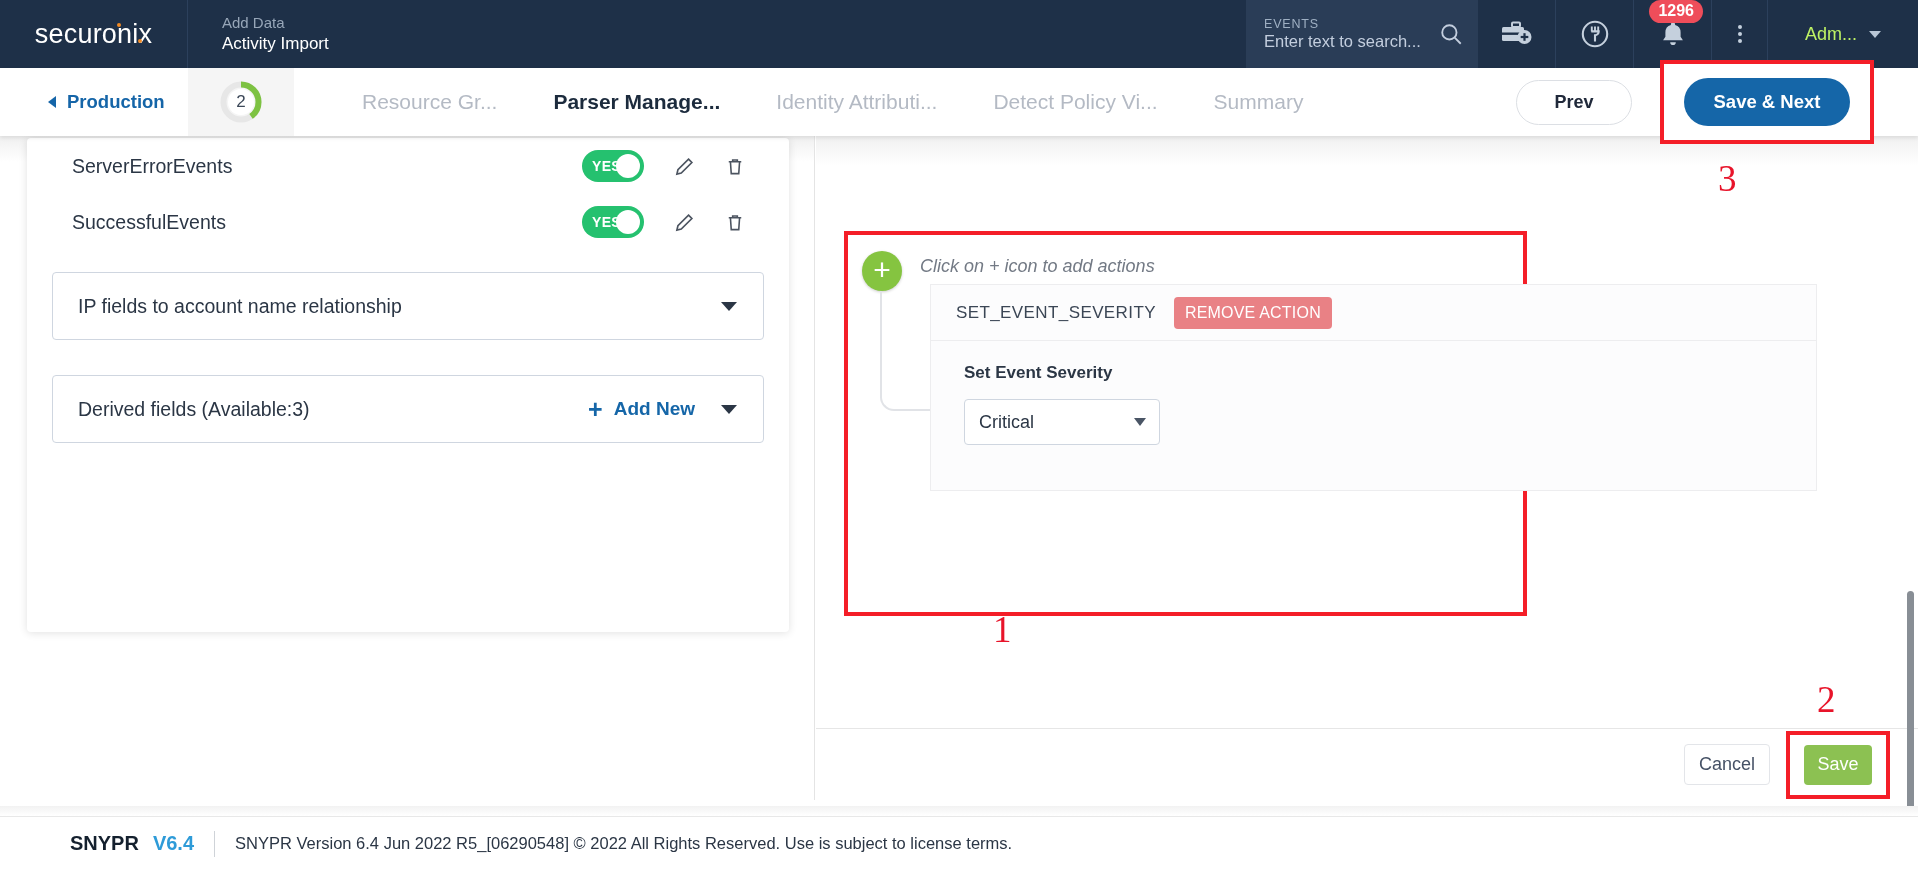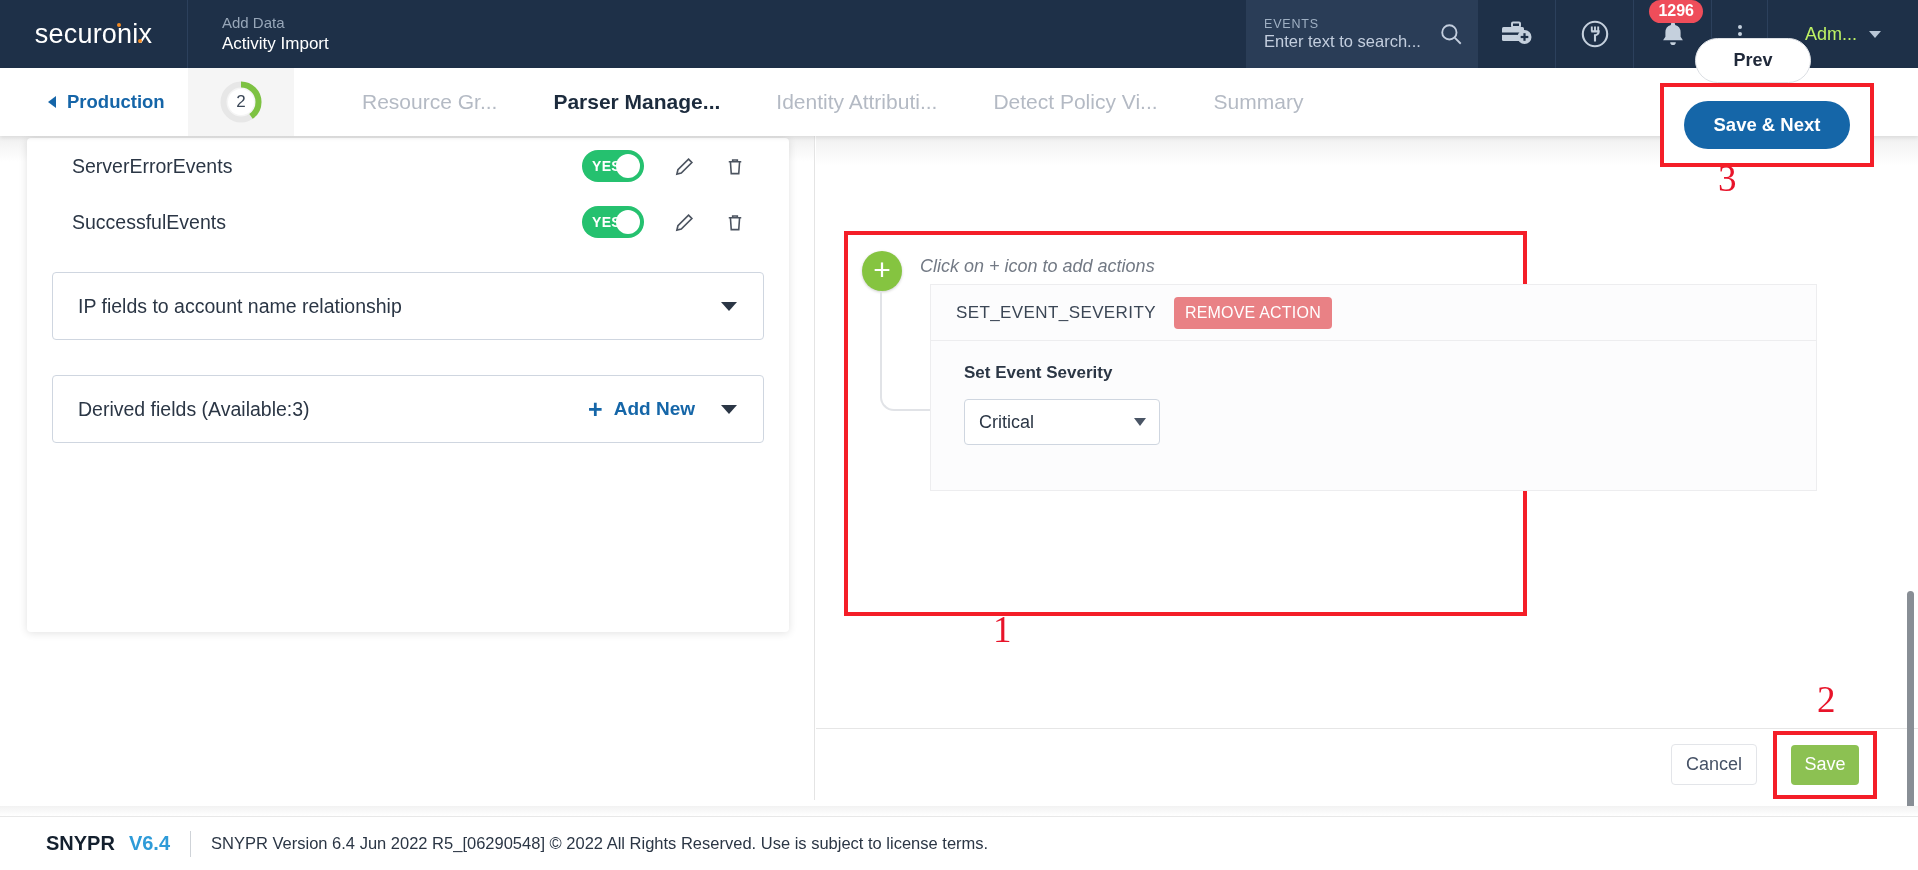--- a/index.html
+++ b/index.html
@@ -108,21 +108,20 @@
   }
   .steps { display: flex; align-items: center; gap: 0; padding-left: 40px; }
   .step {
     font-size: 21px; color: #b4bac4; padding: 0 28px; cursor: pointer;
     white-space: nowrap;
   }
   .step.active { color: #1c2b3d; font-weight: 700; }
   .wiz-right {
     margin-left: auto; display: flex; align-items: center; gap: 0;
     padding-right: 44px;
-    flex-direction: column;
   }
   .btn-prev {
     min-width: 116px; height: 45px; border-radius: 23px; border: 1px solid #dcdfe4;
     background: #fff; color: #20293a; font-size: 18px; font-weight: 700;
     display: flex; align-items: center; justify-content: center; cursor: pointer;
   }
   .btn-savenext {
     min-width: 166px; height: 48px; border-radius: 24px; border: none;
     background: #1566a8; color: #ffffff; font-size: 18.5px; font-weight: 700;
     display: flex; align-items: center; justify-content: center; cursor: pointer;
@@ -249,21 +248,21 @@
     font-size: 37px; line-height: 1;
   }
 
   .pane-divider {
     position: absolute; left: 816px; top: 592px; width: 1102px; height: 1px;
     background: #e6e6e6;
   }
   .bottom-bar {
     position: absolute; left: 816px; top: 593px; width: 1102px; height: 71px;
     background: #ffffff; display: flex; align-items: center; justify-content: flex-end;
-    padding-right: 41px; gap: 0;
+    padding-right: 28px; gap: 0;
   }
   .btn-cancel {
     min-width: 86px; height: 41px; border: 1px solid #e3e5e9; background: #fff;
     color: #465266; font-size: 18px; border-radius: 4px; cursor: pointer;
     font-family: inherit; display: flex; align-items: center; justify-content: center;
   }
   .save-wrap {
     margin-left: 16px; border: 4px solid #f41e28; padding: 10px 14px;
     display: flex; align-items: center; justify-content: center; background: #fff;
   }
@@ -275,21 +274,21 @@
 
   .scrollbar {
     position: absolute; right: 4px; top: 455px; width: 7px; height: 240px;
     background: #888e95; border-radius: 4px;
   }
 
   
   .footer {
     position: absolute; left: 0; top: 816px; width: 1918px; height: 54px;
     background: #ffffff; border-top: 1px solid #e8e8e8;
-    display: flex; align-items: center; padding-left: 46px; gap: 0;
+    display: flex; align-items: center; padding-left: 70px; gap: 0;
   }
   .f-snypr { font-size: 20px; font-weight: 700; color: #14202e; }
   .f-ver { font-size: 20px; font-weight: 700; color: #2e9bd8; margin-left: 14px; }
   .f-sep { width: 1px; height: 26px; background: #cfd3d8; margin: 0 20px; }
   .f-text { font-size: 16.5px; color: #2b3645; }
   .footer-top-shade {
     position: absolute; left: 0; top: 806px; width: 1918px; height: 10px;
     background: linear-gradient(#f2f2f2, #ffffff);
   }
 </style>

